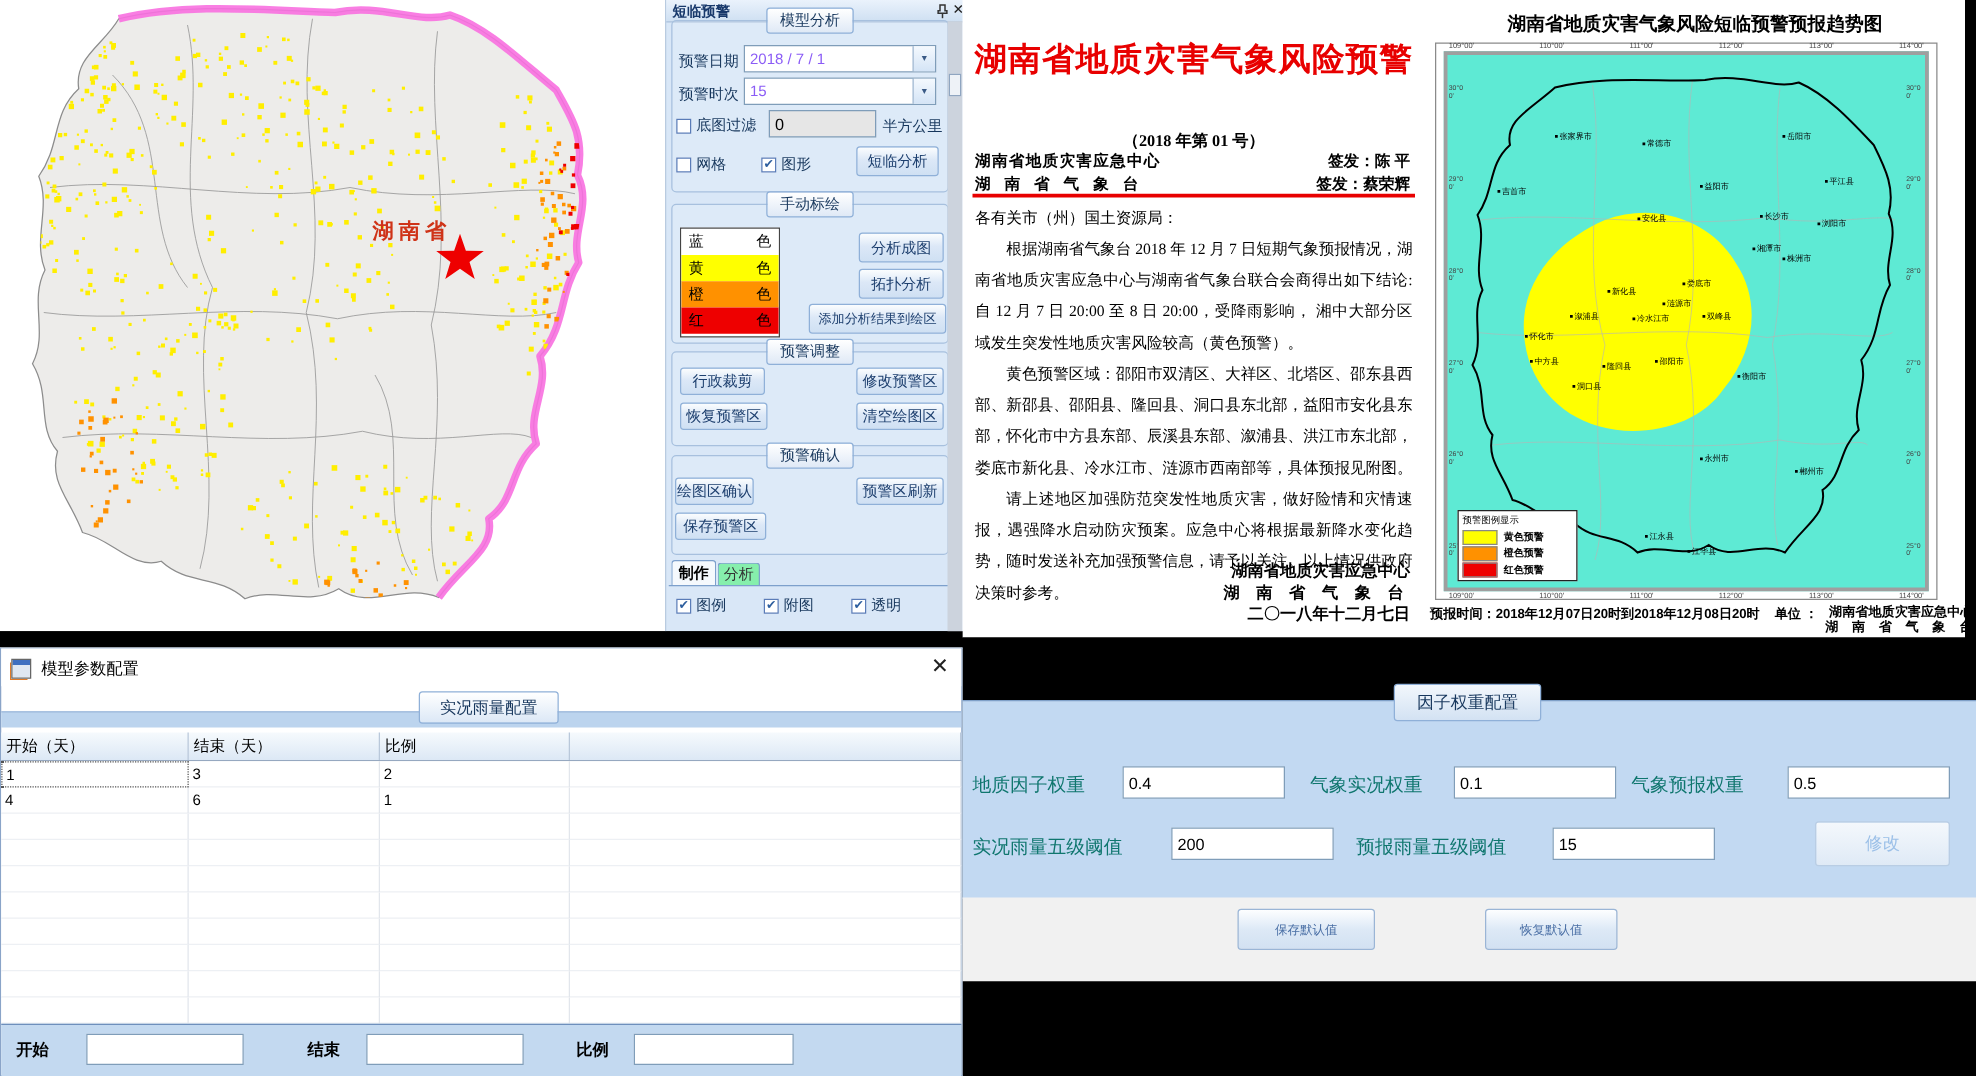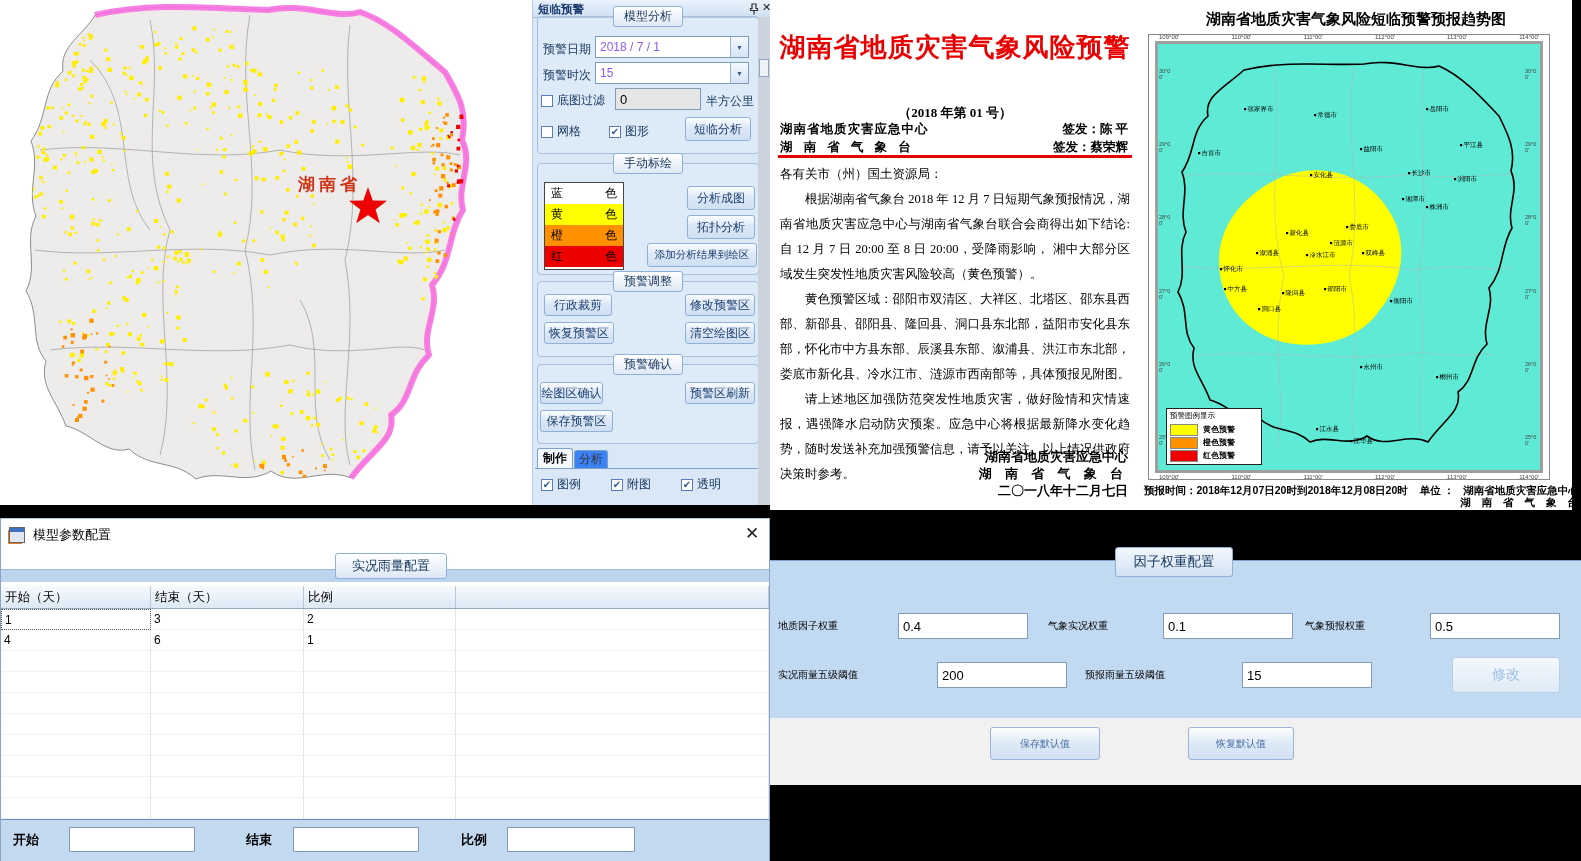--- a/index.html
+++ b/index.html
@@ -29,21 +29,21 @@
         font-size:7px;color:#3a5a86;}
   .cb{display:inline-flex;width:12px;height:12px;border:1px solid #5a7cb8;background:#fff;
         align-items:center;justify-content:center;font-size:10px;color:#2d5e9e;line-height:1;box-sizing:border-box;}
   .cbrow{position:absolute;display:flex;align-items:center;gap:4px;}
   #color-list{border:1px solid #444;background:#fff;overflow:hidden;}
   .clrow{height:21px;display:flex;align-items:center;padding:0 6px;font-size:12px;color:#000;
         justify-content:space-between;box-sizing:border-box;}
   .tab{position:absolute;height:20px;display:flex;align-items:center;justify-content:center;
         font-size:12px;border:1px solid #7da0cc;border-bottom:none;border-radius:3px 3px 0 0;box-sizing:border-box;}
   .tab.active{background:#f5f9fd;font-weight:bold;color:#000;z-index:2;}
-  .tab.inactive{background:#3b82f6;color:#333;}
+  .tab.inactive{background:#86efac;color:#333;}
   #scroll-strip{left:758px;top:17px;width:12px;height:493px;background:#ccd3dd;}
   #scroll-thumb{left:1px;top:42px;width:10px;height:18px;background:#eef2f7;border:1px solid #8fa5c0;box-sizing:border-box;}
   
   #doc-area{left:770px;top:0;width:370px;height:510px;background:#fff;overflow:hidden;
         font-family:"Liberation Serif","DejaVu Serif",serif;color:#000;}
   #doc-title{left:0;top:30px;width:370px;text-align:center;color:#e80000;font-size:26px;font-weight:bold;
         letter-spacing:1px;white-space:nowrap;}
   #doc-issue{left:0;top:104px;width:370px;text-align:center;font-size:13px;font-weight:bold;}
   .doc-org{left:10px;font-size:12.5px;font-weight:bold;letter-spacing:1px;}
   .doc-sign{right:12px;font-size:12.5px;font-weight:bold;position:absolute;}
@@ -94,21 +94,21 @@
   .md-cell.sel{border:1px dotted #555;}
   #md-bottom{left:0;top:300px;width:768px;height:42px;background:#c3d9f0;border-top:1px solid #6e8fbc;}
   .md-flabel{position:absolute;top:11px;font-size:13px;font-weight:bold;color:#000;}
   .inp{position:absolute;background:#fff;border:1px solid #7f9db9;box-sizing:border-box;
         font-size:13px;color:#000;display:flex;align-items:center;padding-left:4px;}
   
   #weight-panel{left:770px;top:560px;width:811px;height:158px;background:#c2d9f2;border-top:1px solid #7fa0c8;}
   #wp-chip{left:345px;top:-14px;width:116px;height:28px;display:flex;align-items:center;justify-content:center;
         background:linear-gradient(#f2f7fc,#d3e2f3);border:1px solid #8fb0d8;border-radius:3px;
         font-size:13.5px;color:#16365c;z-index:5;}
-  .wp-label{position:absolute;font-size:10px;color:#000000;white-space:nowrap;text-align:right;}
+  .wp-label{position:absolute;font-size:15px;color:#0f766e;white-space:nowrap;text-align:right;}
   #wp-modify{left:682px;top:96px;width:106px;height:34px;font-size:14px;color:#9cc0e8;
         background:linear-gradient(#f4f8fc,#dfeaf6);border:1px solid #b9cde4;border-radius:3px;
         display:flex;align-items:center;justify-content:center;}
   #wp-grayband{left:770px;top:718px;width:811px;height:67px;background:#f1f1f1;}
   .wp-bigbtn{position:absolute;top:9px;height:31px;font-size:10px;color:#4a6fa5;
         background:linear-gradient(#fdfeff,#dde9f6 50%,#d2e1f2);border:1px solid #9ab5d6;border-radius:3px;
         display:flex;align-items:center;justify-content:center;}
   svg text{font-family:"Liberation Sans","DejaVu Sans",sans-serif;}
 </style>
 </head>

